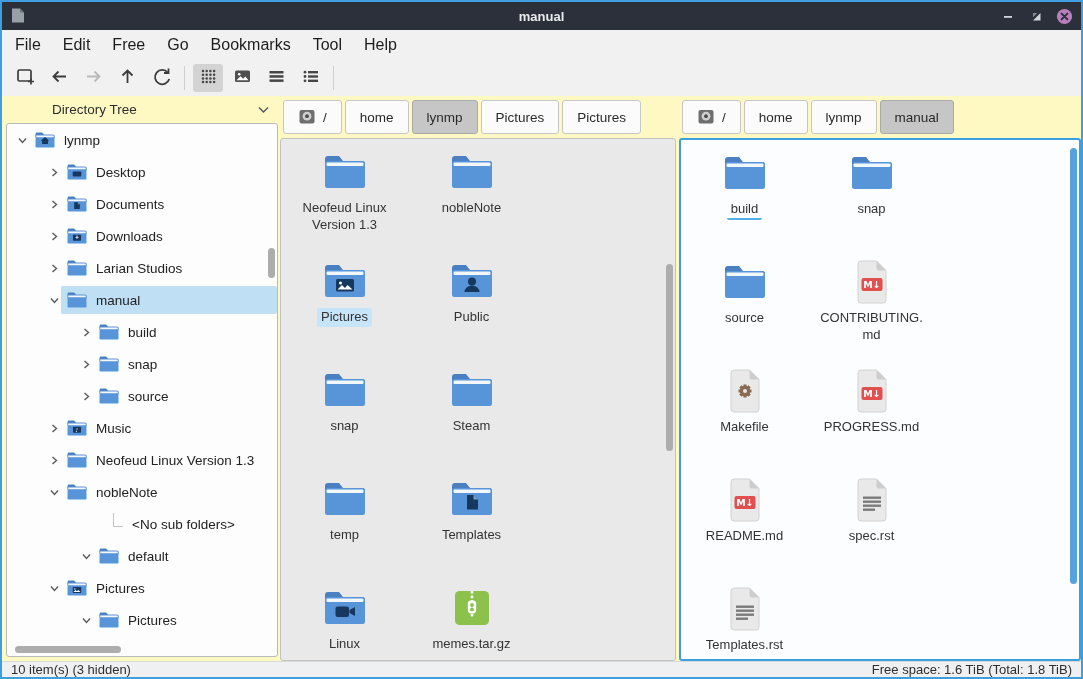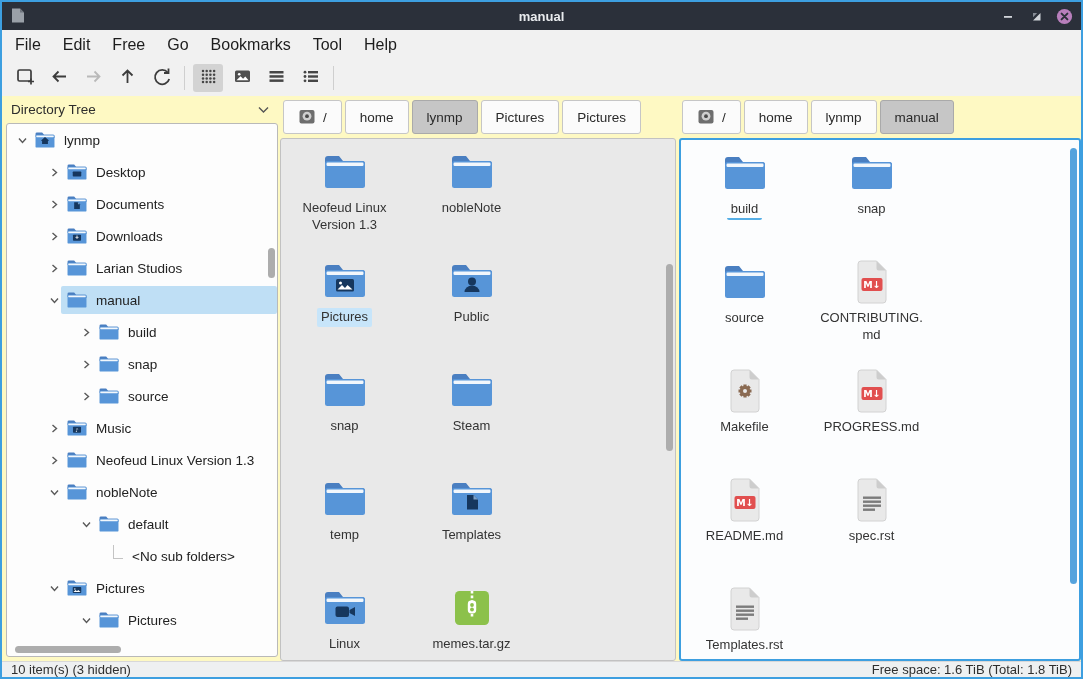--- a/index.html
+++ b/index.html
@@ -20,21 +20,21 @@
   
   .toolbar { height:36px; display:flex; align-items:center; padding-left:6px; background:#f1f1f1; flex:0 0 auto; }
   .tool-btn { width:30px; height:28px; display:flex; align-items:center; justify-content:center; border-radius:3px; margin:0 2px; }
   .tool-btn.active { background:#d3d3d3; }
   .tool-sep { width:1px; height:24px; background:#cfcfcf; margin:0 6px; }
 
   .content { flex:1; display:flex; min-height:0; }
 
   
   .sidebar { width:278px; flex:0 0 auto; display:flex; flex-direction:column; min-height:0; }
-  .sidebar-header { height:27px; display:flex; align-items:center; padding:0 10px 0 9px; font-size:13.5px; color:#2d2d2d; justify-content:space-between; }
+  .sidebar-header { height:27px; display:flex; align-items:center; padding:0 10px 0 9px; font-size:13.5px; color:#2d2d2d; justify-content:space-between;margin-left:41px; }
   .tree-frame { flex:1; margin:0 2px 4px 4px; border:1px solid #b9b9b9; border-radius:3px; background:#fdfdfd; position:relative; overflow:hidden; }
   .tree-row { height:32px; display:flex; align-items:center; font-size:13.5px; color:#222; }
   .tree-expander { width:14px; height:14px; display:flex; align-items:center; justify-content:center; flex:0 0 auto; }
   .tree-body { flex:1; height:28px; display:flex; align-items:center; gap:8px; padding-left:5px; border-radius:2px; }
   .tree-body.selected { background:#bfdff5; }
   .tree-elbow { width:10px; height:14px; border-left:1px solid #c4c4c4; border-bottom:1px solid #c4c4c4; margin:-8px 4px 0 2px; }
 
   
   .vthumb { position:absolute; width:7px; border-radius:4px; background:#adadad; }
   .hthumb { position:absolute; height:7px; border-radius:4px; background:#adadad; }
@@ -401,41 +401,41 @@
                 <span style="display: flex;">
                   <svg width="22" height="18" viewBox="0 0 46 38">
                     <path d="M3 12 V6 a3 3 0 0 1 3-3 h11 l4 5 h19 a3 3 0 0 1 3 3 v4 z" fill="#4a7fc1"></path>
                     <rect x="3" y="8" width="40" height="27" rx="2.5" fill="#5795d8"></rect>
                     <rect x="4.5" y="9.5" width="37" height="3.5" rx="1.2" fill="#fff" opacity="0.92"></rect>
                   </svg>
                 </span>
                 <span>nobleNote</span>
               </span>
             </div>
-            <div class="tree-row" style="padding-left: 72px;">
-              <span class="tree-expander">
-                <svg width="11" height="11" viewBox="0 0 11 11">
-                  <path d="M2 3.5 L5.5 7.5 L9 3.5" fill="none" stroke="#5a5a5a" stroke-width="1.4"></path>
-                </svg>
-              </span>
-              <span class="tree-body">
-                <span style="display: flex;">
-                  <svg width="22" height="18" viewBox="0 0 46 38">
-                    <path d="M3 12 V6 a3 3 0 0 1 3-3 h11 l4 5 h19 a3 3 0 0 1 3 3 v4 z" fill="#4a7fc1"></path>
-                    <rect x="3" y="8" width="40" height="27" rx="2.5" fill="#5795d8"></rect>
-                    <rect x="4.5" y="9.5" width="37" height="3.5" rx="1.2" fill="#fff" opacity="0.92"></rect>
-                  </svg>
-                </span>
-                <span>default</span>
-              </span>
-            </div>
             <div class="tree-row" style="padding-left: 104px;">
               <span class="tree-elbow"></span>
               <span class="tree-body">
                 <span>&lt;No sub folders&gt;</span>
+              </span>
+            </div>
+            <div class="tree-row" style="padding-left: 72px;">
+              <span class="tree-expander">
+                <svg width="11" height="11" viewBox="0 0 11 11">
+                  <path d="M2 3.5 L5.5 7.5 L9 3.5" fill="none" stroke="#5a5a5a" stroke-width="1.4"></path>
+                </svg>
+              </span>
+              <span class="tree-body">
+                <span style="display: flex;">
+                  <svg width="22" height="18" viewBox="0 0 46 38">
+                    <path d="M3 12 V6 a3 3 0 0 1 3-3 h11 l4 5 h19 a3 3 0 0 1 3 3 v4 z" fill="#4a7fc1"></path>
+                    <rect x="3" y="8" width="40" height="27" rx="2.5" fill="#5795d8"></rect>
+                    <rect x="4.5" y="9.5" width="37" height="3.5" rx="1.2" fill="#fff" opacity="0.92"></rect>
+                  </svg>
+                </span>
+                <span>default</span>
               </span>
             </div>
             <div class="tree-row" style="padding-left: 40px;">
               <span class="tree-expander">
                 <svg width="11" height="11" viewBox="0 0 11 11">
                   <path d="M2 3.5 L5.5 7.5 L9 3.5" fill="none" stroke="#5a5a5a" stroke-width="1.4"></path>
                 </svg>
               </span>
               <span class="tree-body">
                 <span style="display: flex;">

